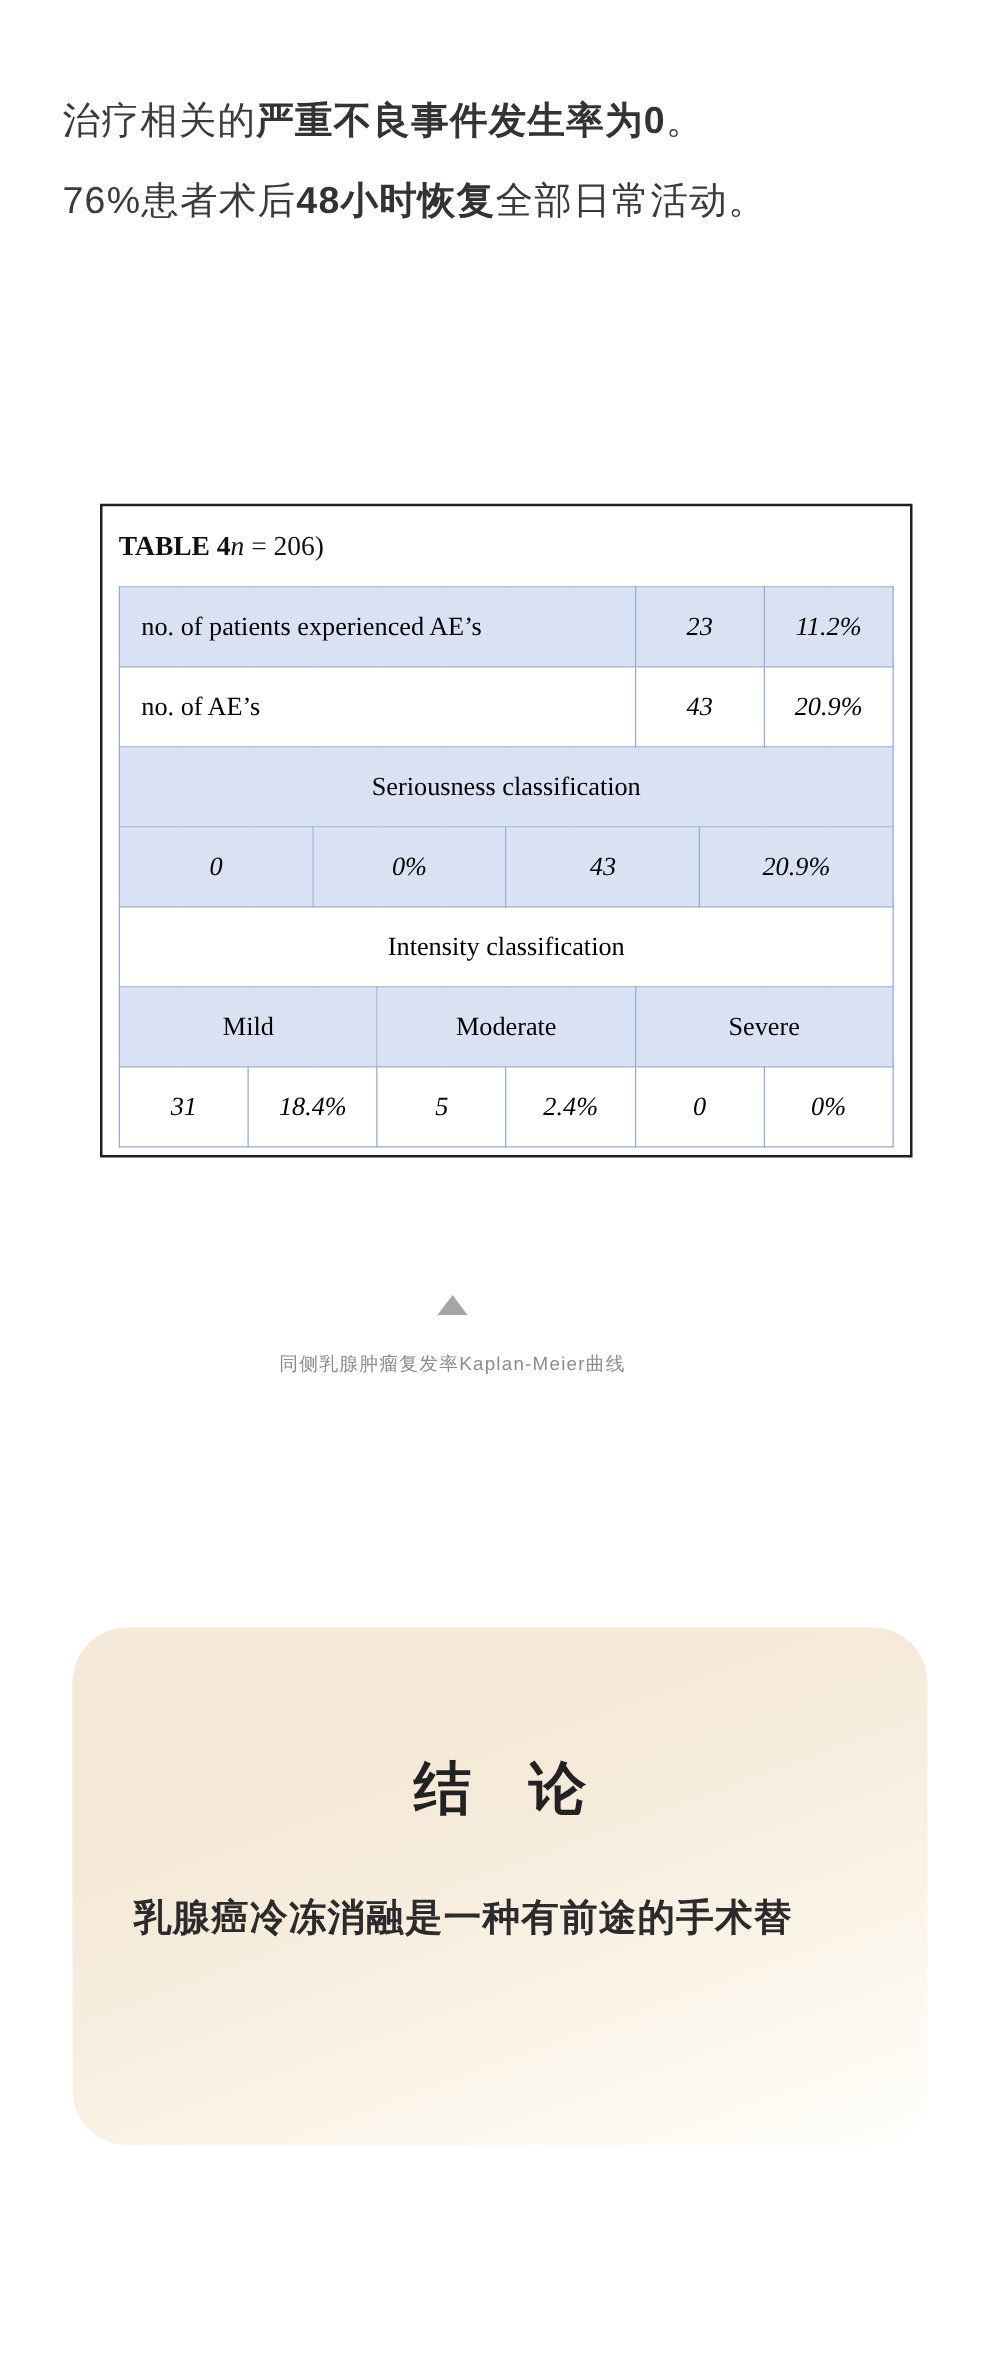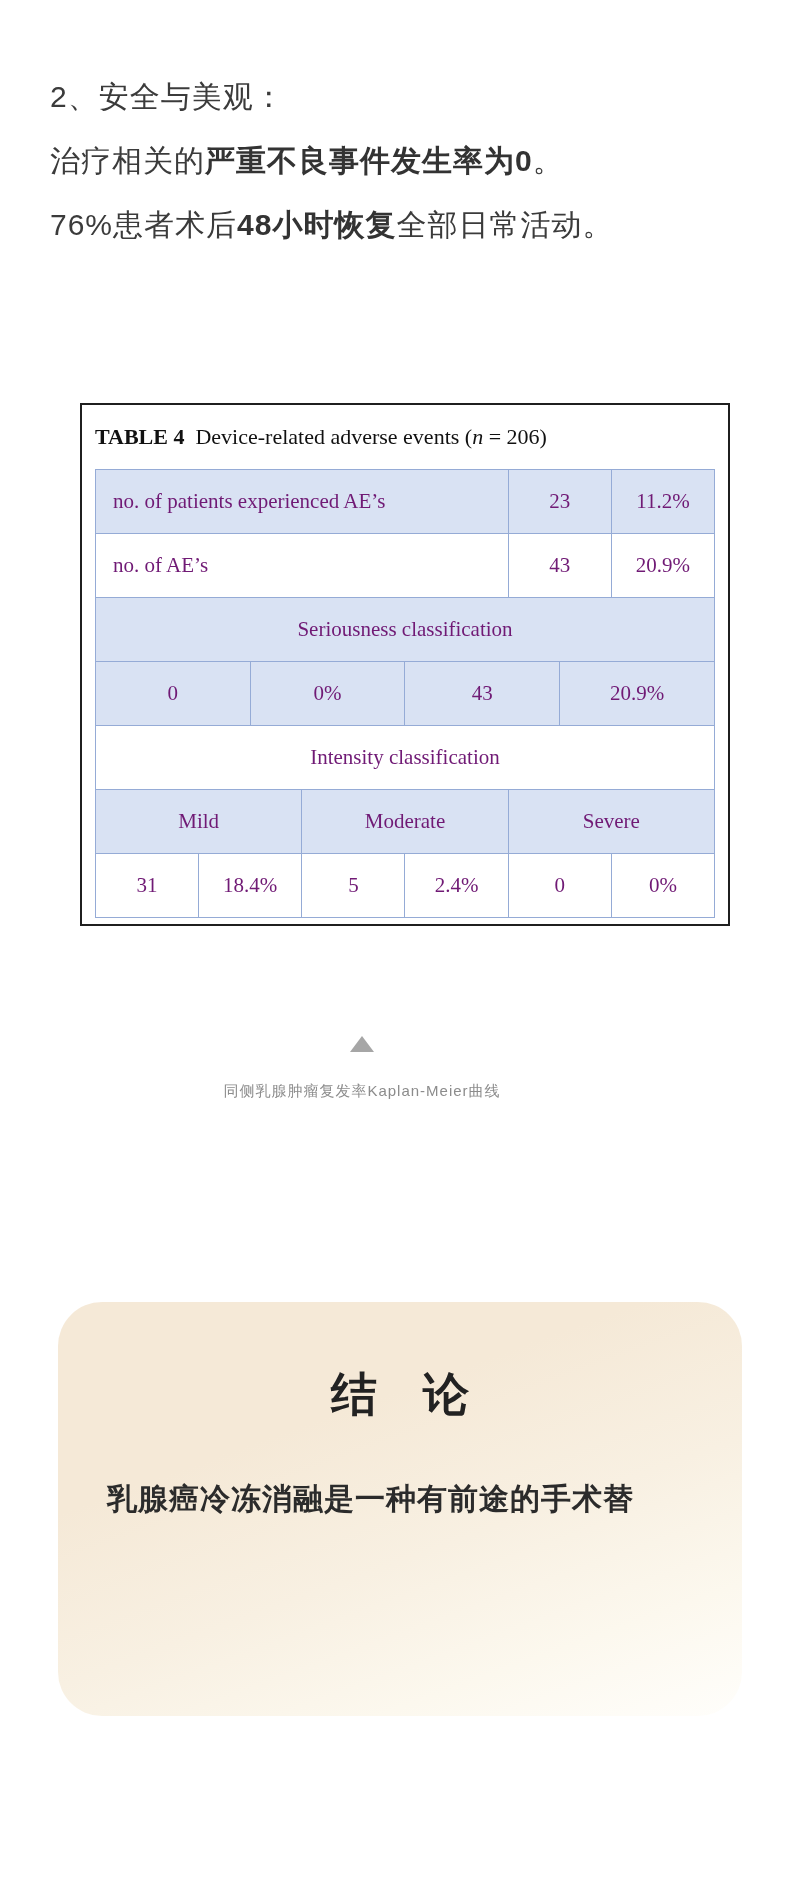--- a/index.html
+++ b/index.html
@@ -12,54 +12,53 @@
 
   
   .figure-box{position:absolute;top:403px;left:80px;width:650px;box-sizing:border-box;
               border:2px solid #1f1f1f;background:#fff;padding-bottom:6px;}
   .tbl-title{height:64px;display:flex;align-items:center;padding:0 13px;
              font-family:"Liberation Serif",serif;font-size:22px;color:#111;white-space:pre;border-radius:15px;}
   .tbl-title .bold{font-weight:700;}
   .tbl-title .italic{font-style:italic;}
   table.ae{border-collapse:collapse;table-layout:fixed;width:620px;margin:0 auto;}
   table.ae td{height:64px;border:1px solid #95abd6;text-align:center;vertical-align:middle;
-              font-family:"Liberation Serif",serif;font-size:21px;color:#701a75;
+              font-family:"Liberation Serif",serif;font-size:21px;color:#000000;
               overflow:hidden;padding:4px 4px;box-sizing:border-box;}
   table.ae tr.blue td{background:#d9e2f3;}
   table.ae td.left{text-align:left;padding-left:17px;}
-  table.ae td.i{}
+  table.ae td.i{font-style:italic;}
 
   
   .caption-wrap{position:absolute;top:1036px;left:0;width:724px;text-align:center;}
   .tri-up{display:inline-block;width:0;height:0;border-left:12px solid transparent;
           border-right:12px solid transparent;border-bottom:16px solid #a6a6a6;}
   .caption-text{margin-top:18px;font-size:15px;line-height:34px;color:#8c8c8c;letter-spacing:1px;}
 
   
   .card{position:absolute;top:1302px;left:58px;width:684px;height:414px;box-sizing:border-box;
         border-radius:44px;
         background:linear-gradient(160deg,#f5e9d7 32%,#f8f0e2 58%,#fcf8ee 80%,#fffefb 100%);}
-  .card-title{margin-top:62px;text-align:center;font-family:"Liberation Serif",serif;
+  .card-title{margin-top:98px;text-align:center;font-family:"Liberation Serif",serif;
               font-weight:700;font-size:46px;color:#222;}
   .card-body{margin-top:34px;padding:0 49px;font-size:30px;line-height:78px;
              font-weight:700;color:#2b2b2b;letter-spacing:1px;}
 </style>
 </head>
 <body>
 
 <div class="intro">
-  <div>2、安全与美观：</div>
   <div>
       <div><span>治疗相关的</span><span class="b">严重不良事件发生率为0</span><span>。</span></div>
       <div><span>76%患者术后</span><span class="b">48小时恢复</span><span>全部日常活动。</span></div>
     </div>
 </div>
 
 <div class="figure-box">
-  <div class="tbl-title"><span class="bold">TABLE 4</span><span class="normal">  Device-related adverse events (</span><span class="italic">n</span><span class="normal"> = 206)</span></div>
+  <div class="tbl-title"><span class="bold">TABLE 4</span><span class="italic">n</span><span class="normal"> = 206)</span></div>
   <table class="ae">
     <colgroup>
       <col style="width:8.3333%">
         <col style="width:8.3333%">
         <col style="width:8.3333%">
       <col style="width:8.3333%">
         <col style="width:8.3333%">
         <col style="width:8.3333%">
       <col style="width:8.3333%">
         <col style="width:8.3333%">

